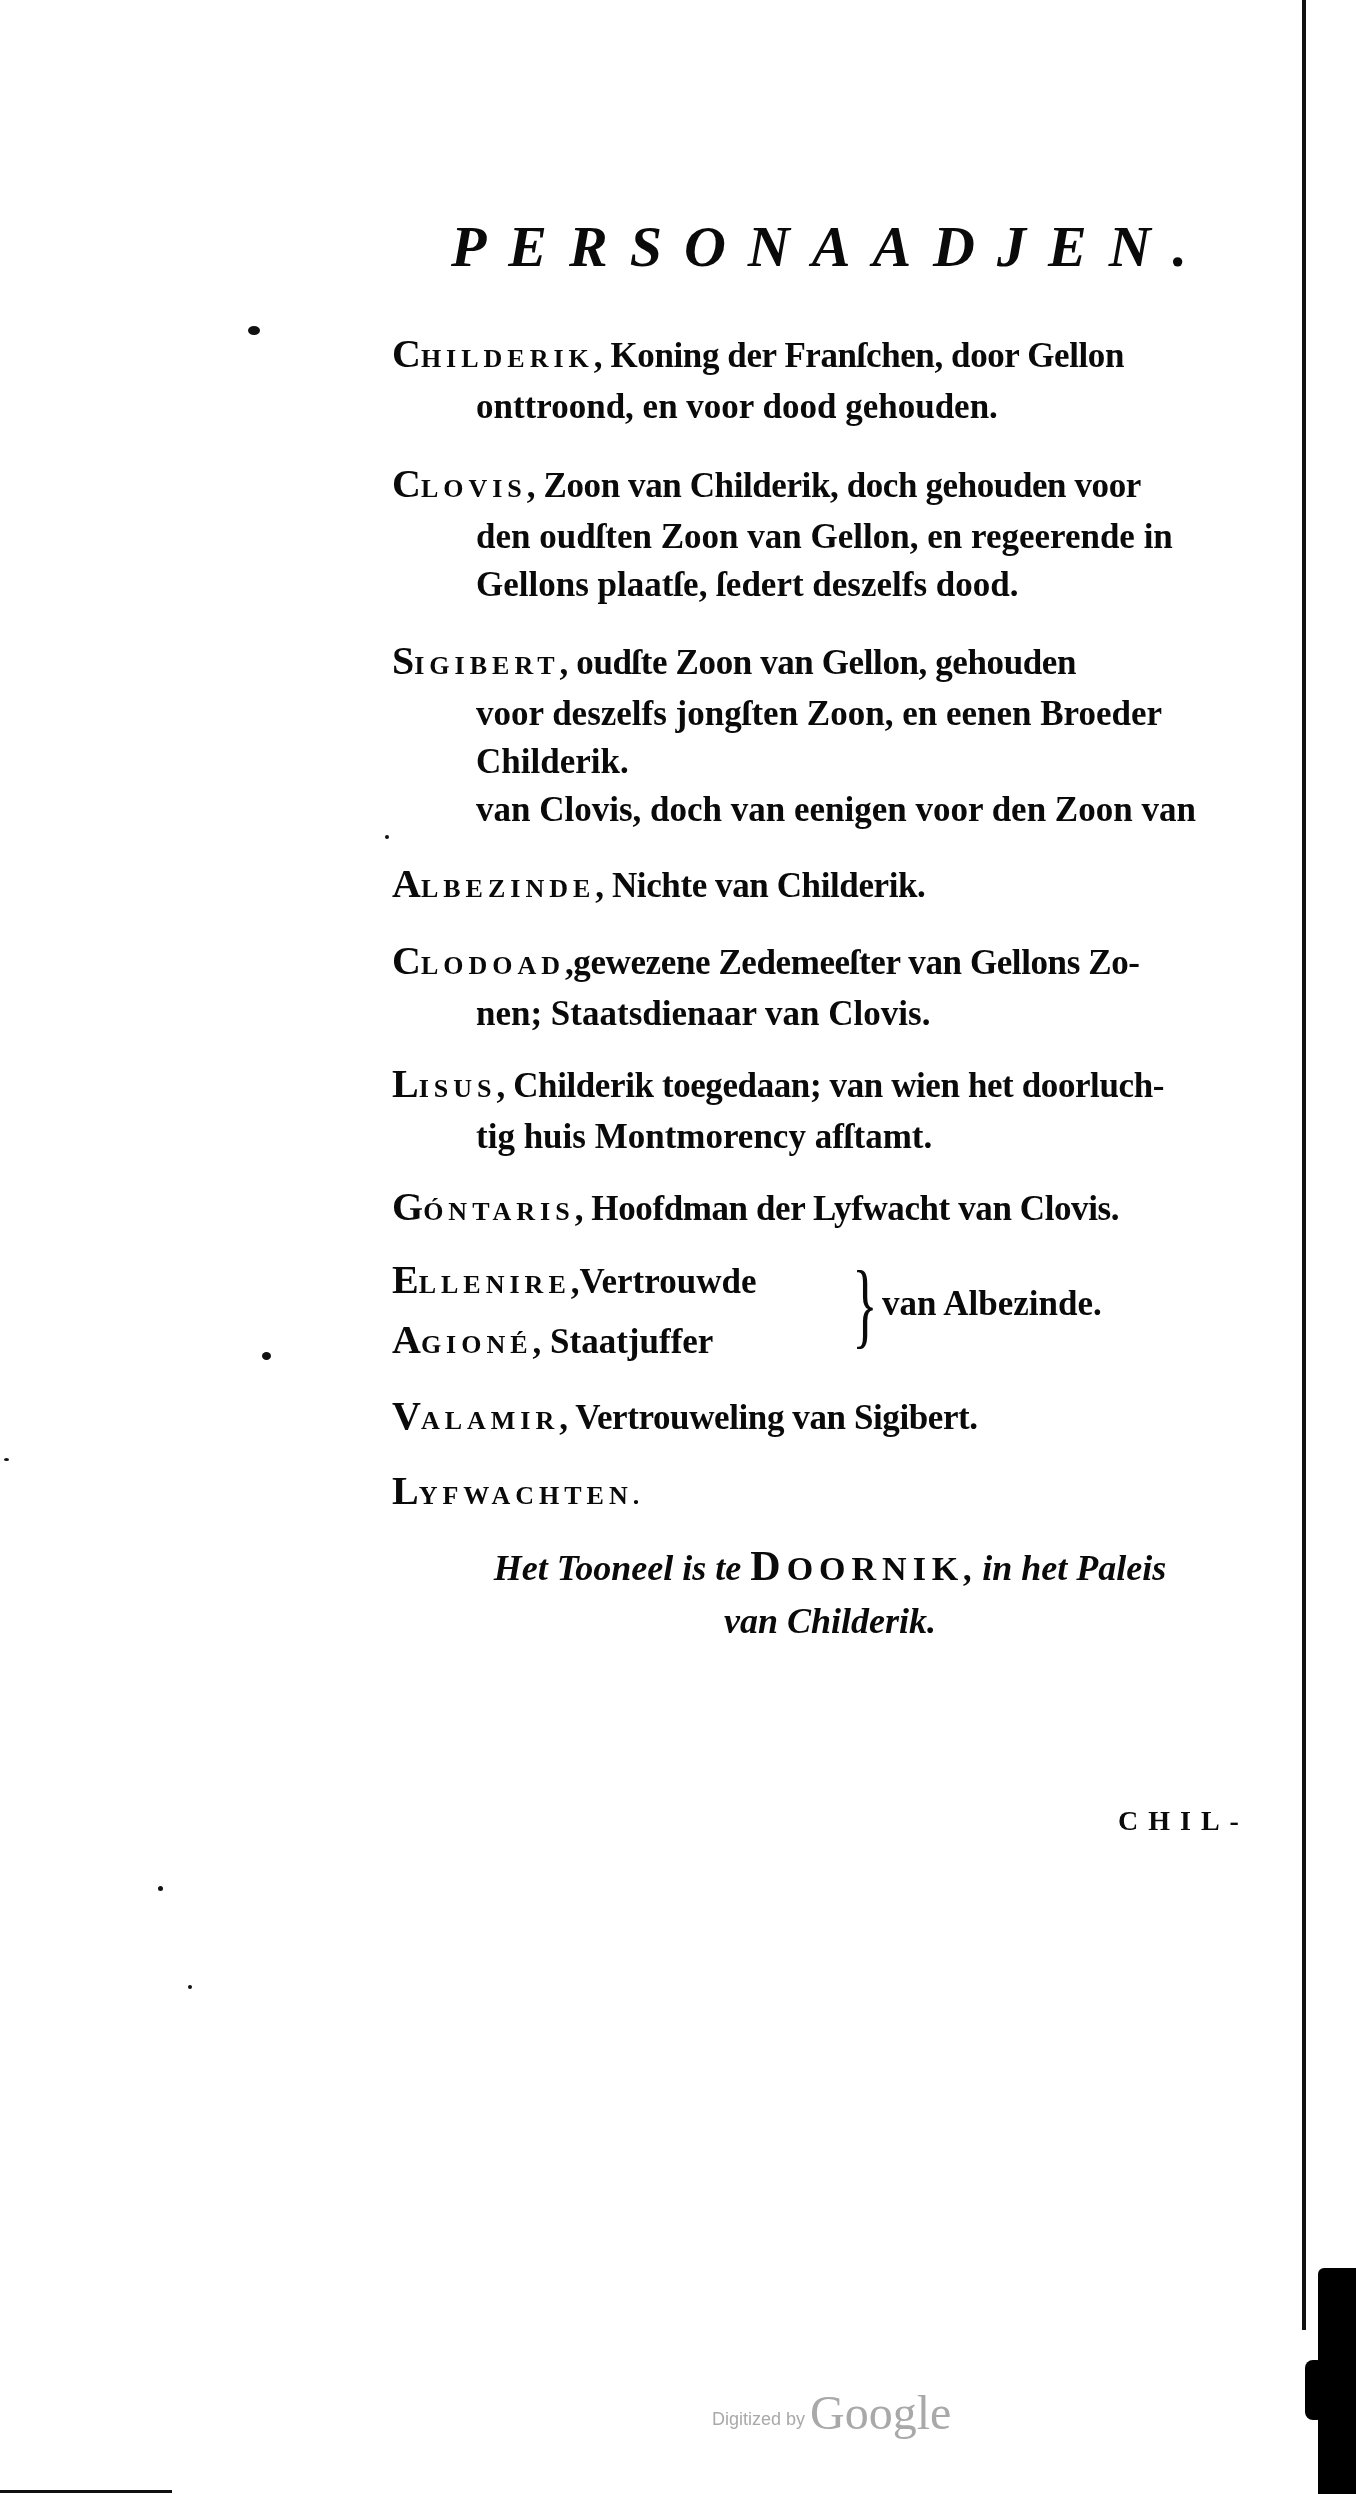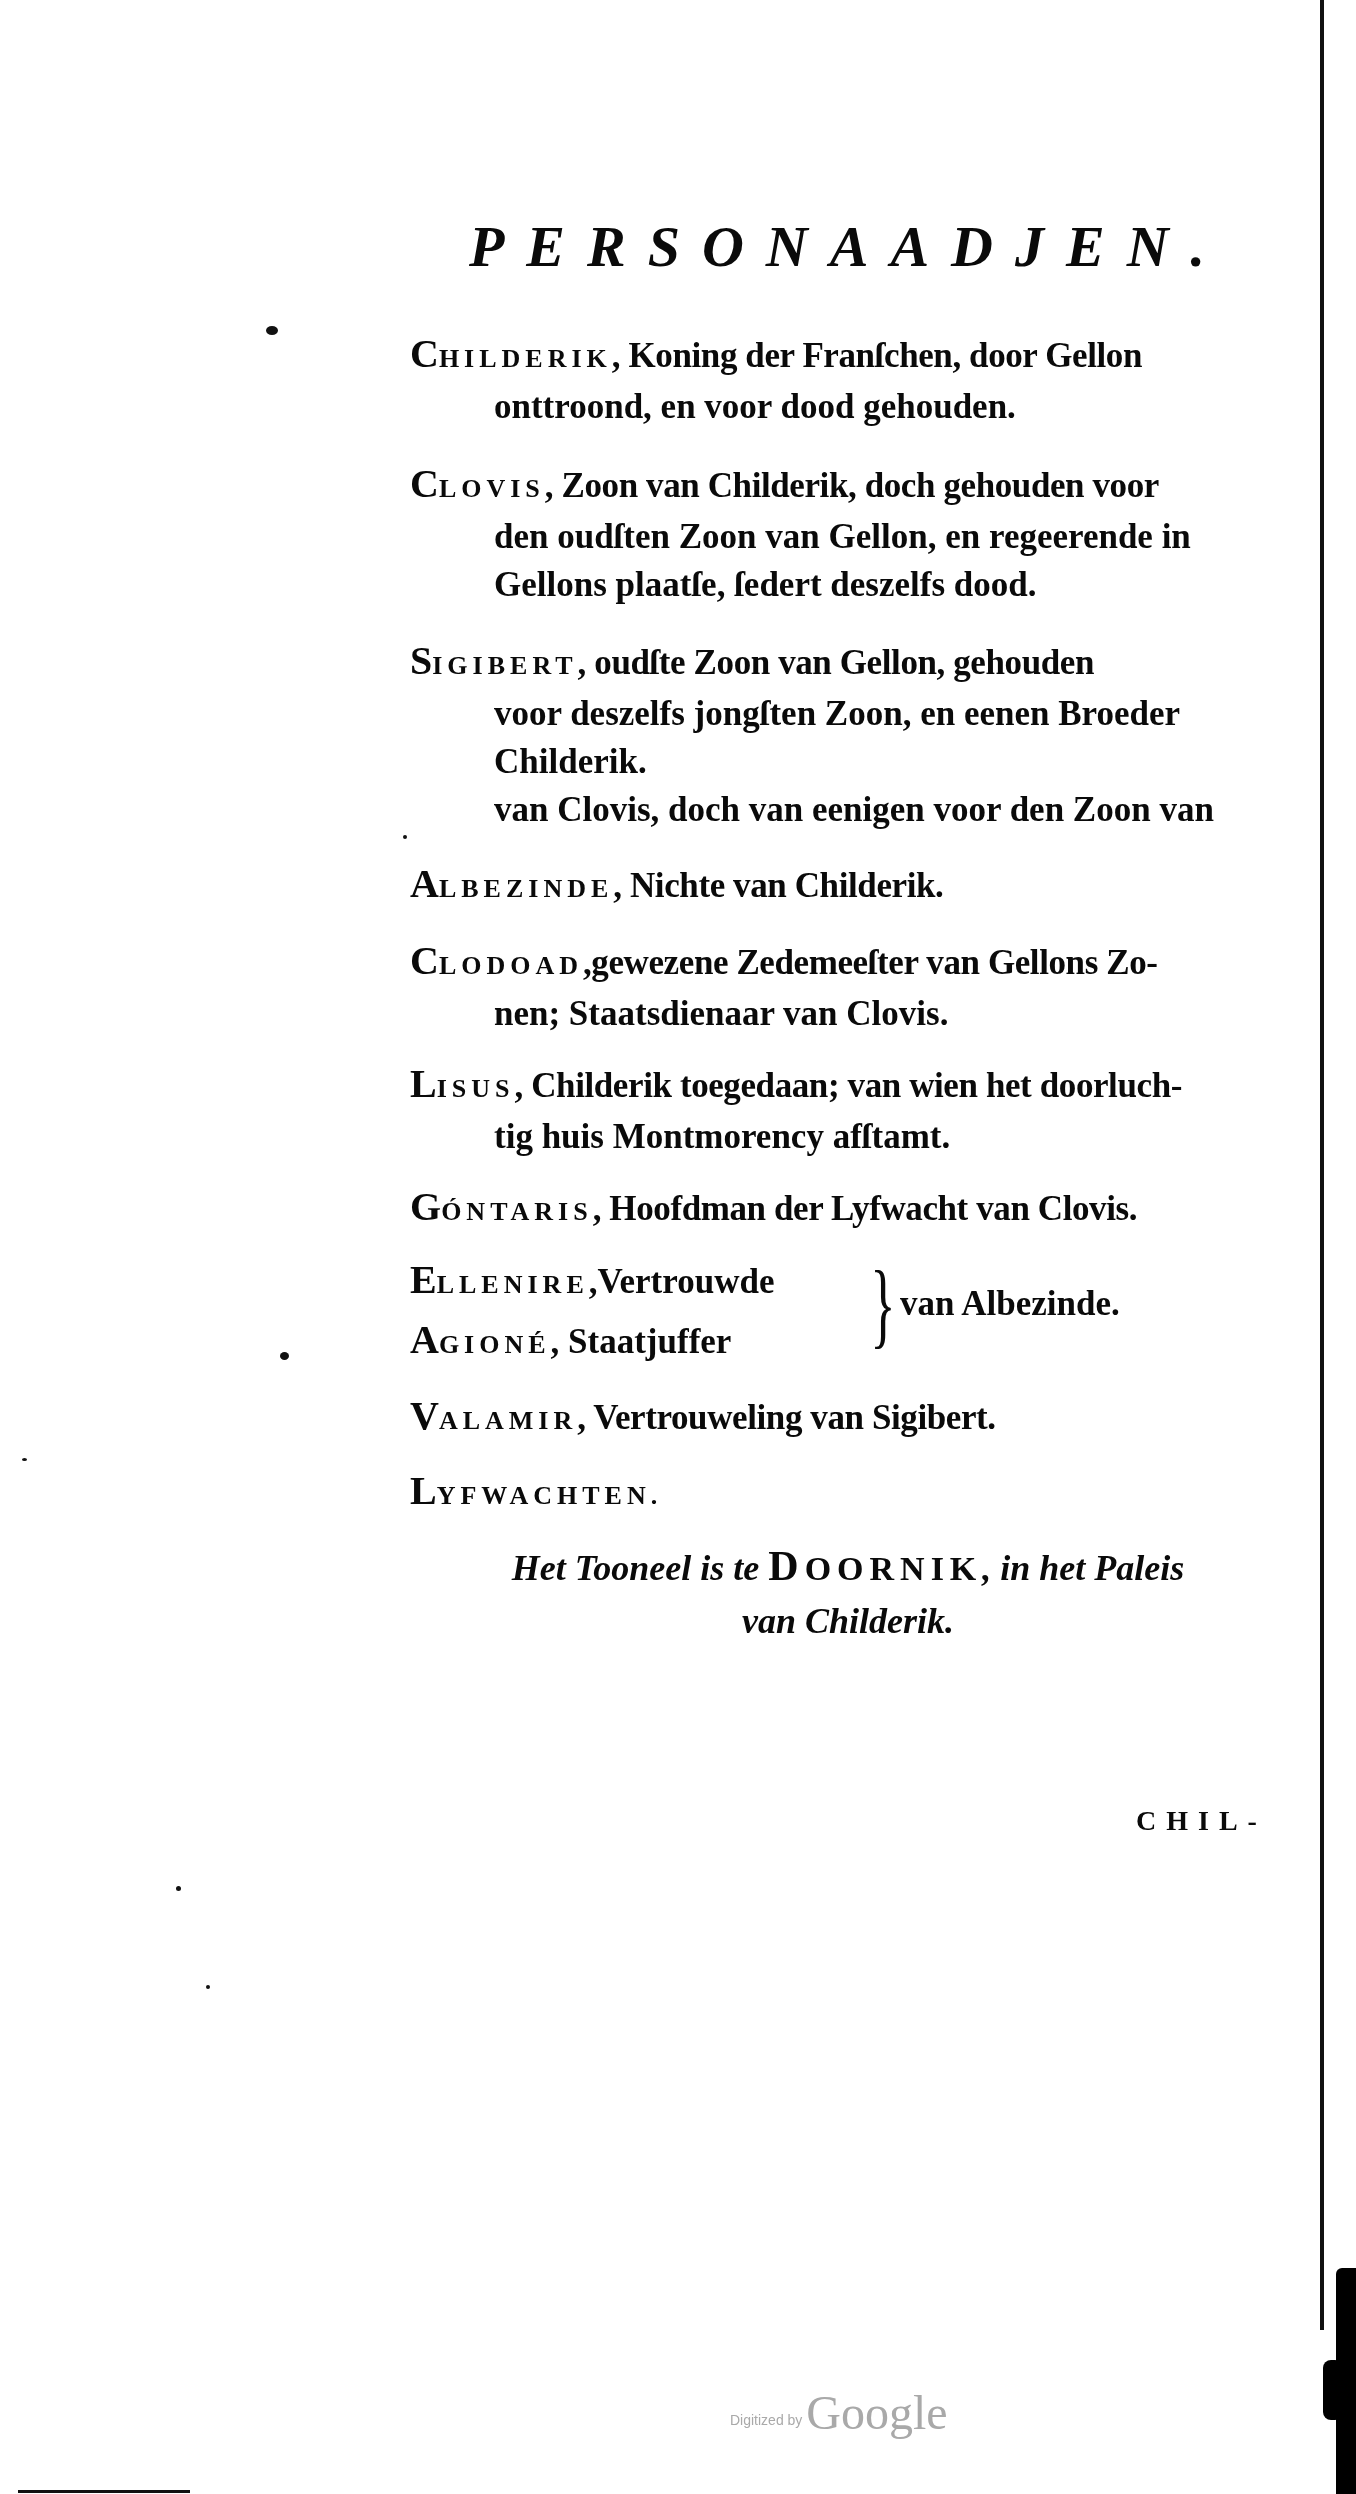--- a/index.html
+++ b/index.html
@@ -1,18 +1,18 @@
 <!DOCTYPE html>
 <html><head>
 <meta charset="utf-8">
 <style>
   html, body { margin: 0; padding: 0; background: #ffffff; }
   body { width: 1356px; height: 2494px; position: relative; overflow: hidden;
          font-family: "Liberation Serif", "DejaVu Serif", serif; color: #0a0a0a; }
-  .page { position: absolute; left: 18px; top: 0; width: 1131px; height: 2494px; }
+  .page { position: absolute; left: 0; top: 0; width: 1131px; height: 2494px; }
 
   .title { position: absolute; left: 380px; width: 900px; top: 212px; text-align: center;
            font-size: 58px; font-weight: bold; font-style: italic; letter-spacing: 22px;
            line-height: 70px; }
 
   .entry { position: absolute; left: 392px; width: 892px; font-size: 35px; line-height: 48px;
            font-weight: bold; text-align: justify; }
   .entry .line { display: block; white-space: nowrap; }
   .entry .indent { padding-left: 84px; }
   .sc-first { font-size: 40px; }
@@ -28,21 +28,21 @@
 
   .scene { position: absolute; left: 380px; width: 900px; top: 1540px; text-align: center;
            font-size: 36px; line-height: 52px; font-weight: bold; font-style: italic; }
   .scene .upright { font-style: normal; letter-spacing: 6px; font-size: 34px; }
   .scene .upright .big { font-size: 42px; letter-spacing: 6px; }
 
   .catchword { position: absolute; left: 1118px; top: 1805px; font-size: 28px; font-weight: bold;
                letter-spacing: 10px; }
 
   .watermark { position: absolute; left: 712px; top: 2385px; color: #a9a9a9; white-space: nowrap; }
-  .watermark .small { font-family: "Liberation Sans", "DejaVu Sans", sans-serif; font-size: 14px;
+  .watermark .small { font-family: "Liberation Sans", "DejaVu Sans", sans-serif; font-size: 18px;
                       vertical-align: 4px; }
   .watermark .big { font-family: "Liberation Serif", "DejaVu Serif", serif; font-size: 48px; }
 
   .edge-line { position: absolute; left: 1302px; top: 0; width: 4px; height: 2330px; background: #111; }
   .edge-blob { position: absolute; left: 1318px; top: 2268px; width: 38px; height: 226px; background: #000;
                border-top-left-radius: 6px; }
   .edge-blob2 { position: absolute; left: 1305px; top: 2360px; width: 20px; height: 60px; background: #000;
                 border-radius: 8px; }
   .bottom-rule { position: absolute; left: 0; top: 2490px; width: 172px; height: 3px; background: #111; }
   .speck { position: absolute; background: #111; border-radius: 50%; }

